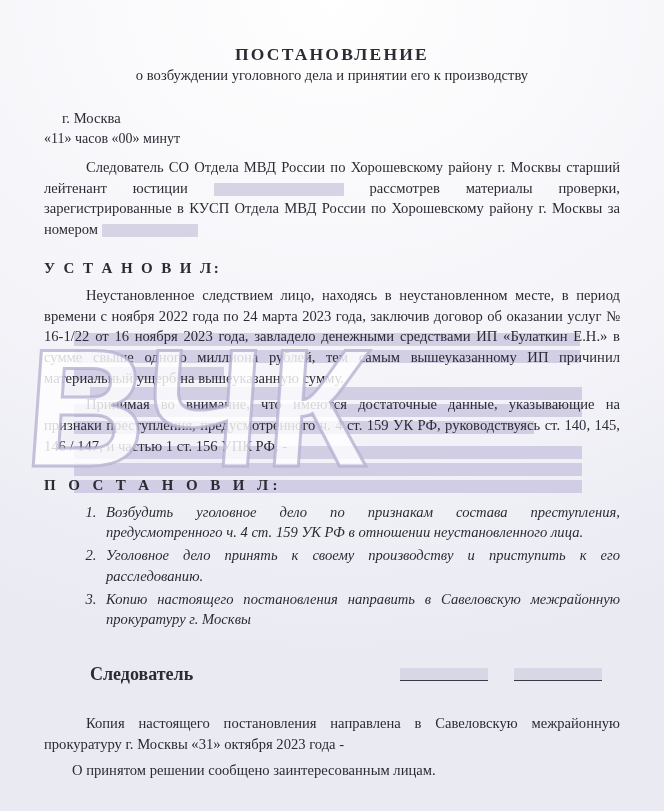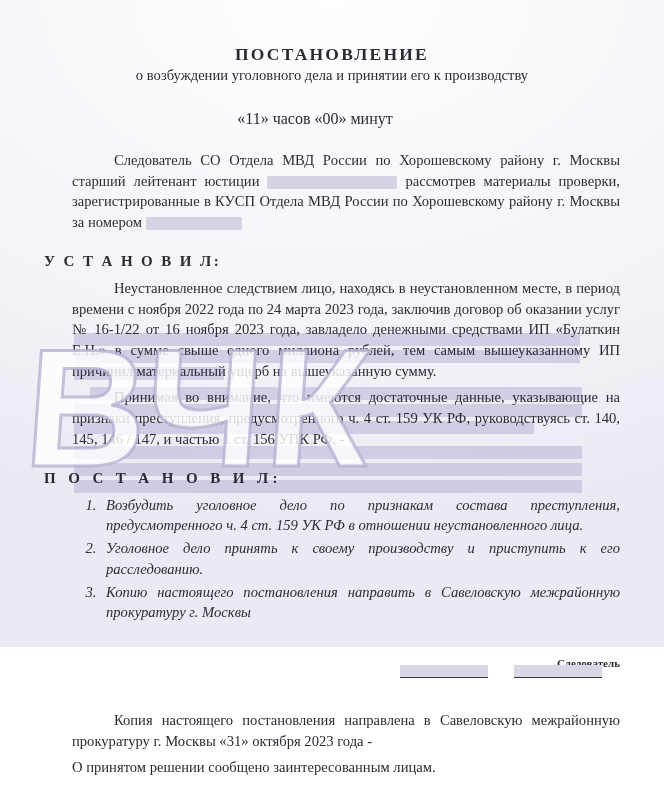--- a/index.html
+++ b/index.html
@@ -10,21 +10,21 @@
     width: 664px;
     height: 811px;
     background: #ffffff;
     font-family: "Liberation Serif", serif;
     color: #2b2b34;
     overflow: hidden;
   }
   .page {
     position: relative;
     width: 664px;
-    height: 647px;
+    height: 811px;
     background: #fdfdfd;
     box-sizing: border-box;
     padding: 30px 44px 10px 44px;
   }
   
   .paper-cast {
     position: absolute;
     inset: 0;
     background:
       radial-gradient(120% 80% at 50% 0%, rgba(255,255,255,0.9), rgba(242,242,248,0.85) 60%, rgba(232,232,242,0.9) 100%);
@@ -44,34 +44,33 @@
   .subtitle {
     text-align: center;
     font-size: 14.6px;
     margin: 0 0 26px 0;
   }
   .city {
     font-size: 14.6px;
     margin: 0 0 4px 18px;
   }
   .time-row {
-    font-size: 16px;
-    text-align: center;
+    font-size: 14px;
+    text-align: left;
     padding-right: 34px;
-    margin-bottom: 22px;
+    margin-bottom: 10px;
   }
   .para {
     font-size: 14.6px;
     text-align: justify;
     line-height: 1.42;
     margin: 0 0 6px 0;
   }
   .para.indent {
     text-indent: 42px;
-    margin-left: 28px;
   }
   .center-head {
     text-align: left;
     font-size: 15px;
     font-weight: bold;
     letter-spacing: 2.4px;
     margin: 20px 0 8px 0;
   }
   .center-head.wide {
     letter-spacing: 4.4px;
@@ -91,25 +90,24 @@
   }
   ol.items li {
     text-align: justify;
     margin-bottom: 2px;
     padding-left: 6px;
     font-style: italic;
   }
   .sign-row {
     display: flex;
     align-items: flex-end;
-    font-size: 11px;
+    font-size: 18px;
     font-weight: bold;
     margin-top: 34px;
     padding-left: 46px;
-    flex-direction: column;
   }
   .sign-row .label {
     white-space: nowrap;
   }
   .sign-lines {
     flex: 1;
     display: flex;
     justify-content: flex-end;
     gap: 26px;
     padding-right: 18px;
@@ -175,20 +173,21 @@
   <div class="band" style="left:74px; top:421px; width:460px; height:13px;"></div>
   <div class="band" style="left:74px; top:446px; width:508px; height:13px;"></div>
   <div class="band" style="left:74px; top:463px; width:508px; height:13px;"></div>
   <div class="band" style="left:74px; top:480px; width:508px; height:13px;"></div>
 
   <div class="content">
 
     <div class="title">ПОСТАНОВЛЕНИЕ</div>
     <div class="subtitle">о возбуждении уголовного дела и принятии его к производству</div>
 
+    <div class="city">г. Москва</div>
     <div class="time-row">«11» часов «00» минут</div>
 
     <p class="para indent">
       <span>Следователь СО Отдела МВД России по Хорошевскому району г. Москвы старший лейтенант юстиции</span>
       <span class="redact" style="width:130px;"></span>
       <span>рассмотрев материалы проверки, зарегистрированные в КУСП Отдела МВД России по Хорошевскому району г. Москвы за номером</span>
       <span class="redact" style="width:96px;"></span>
     </p>
 
     <div class="center-head">У С Т А Н О В И Л:</div>

